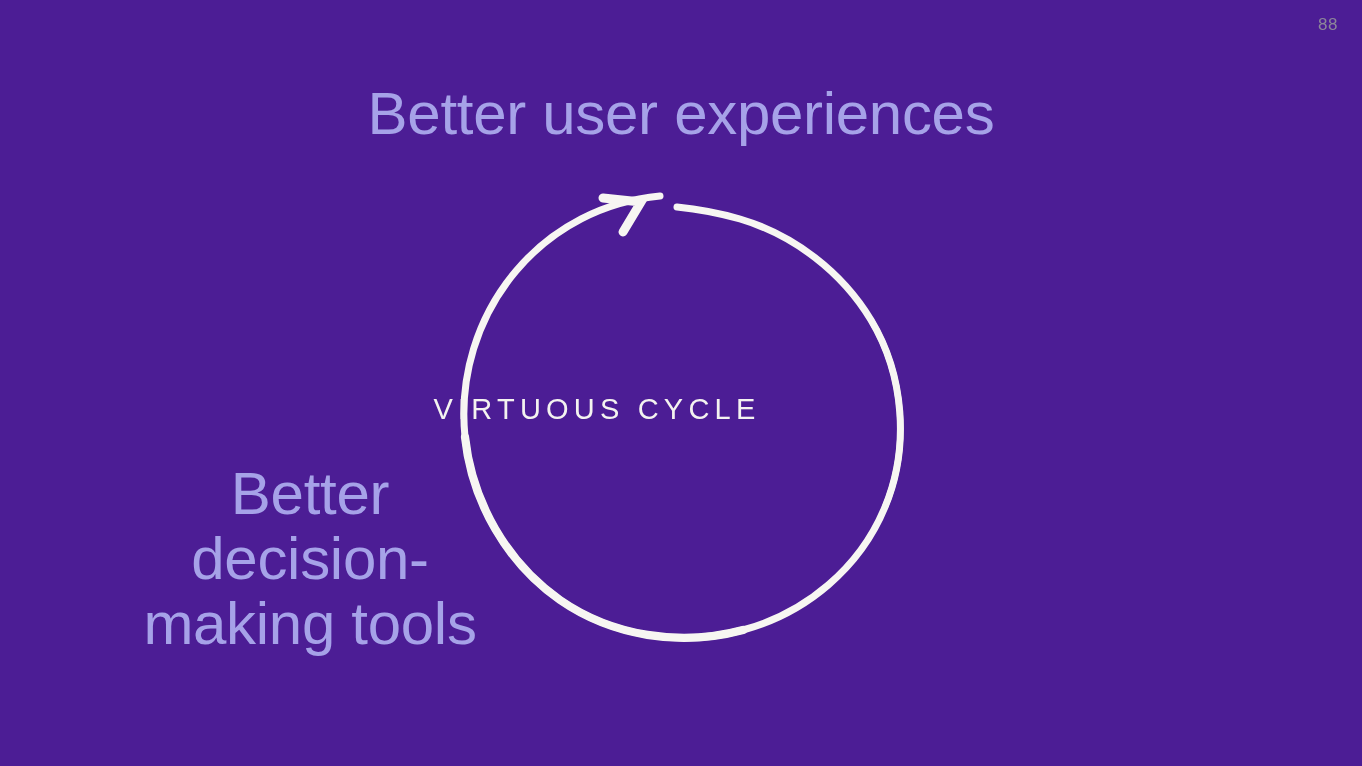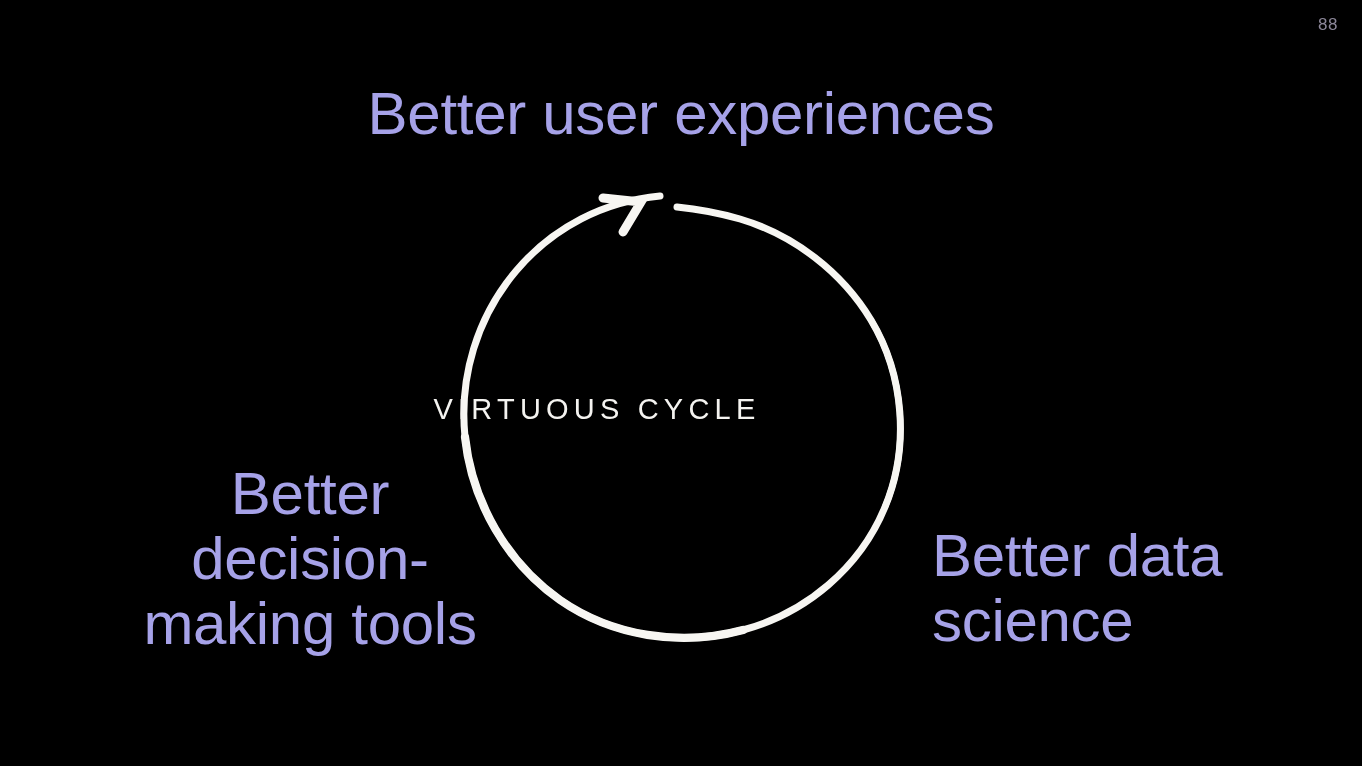--- a/index.html
+++ b/index.html
@@ -12,21 +12,21 @@
     height: 766px;
     overflow: hidden;
     background: #373440;
     font-family: "Liberation Sans", sans-serif;
   }
 
   #slide {
     position: relative;
     width: 1362px;
     height: 766px;
-    background: #000000;
+    background: #4c1d95;
   }
 
   
   .page-number {
     position: absolute;
     top: 16px;
     right: 24px;
     font-family: "Liberation Sans", sans-serif;
     font-size: 17px;
     color: #8c8799;
@@ -148,16 +148,14 @@
   </div>
 
   <div class="cycle-center-label-wrap">
     <div class="cycle-center-label">VIRTUOUS CYCLE</div>
   </div>
 
   <div class="node-label node-left">Better
 decision-
 making tools</div>
 
-  <div class="node-label node-right">Better data
-science</div>
 
 </div>
 
 </body></html>

